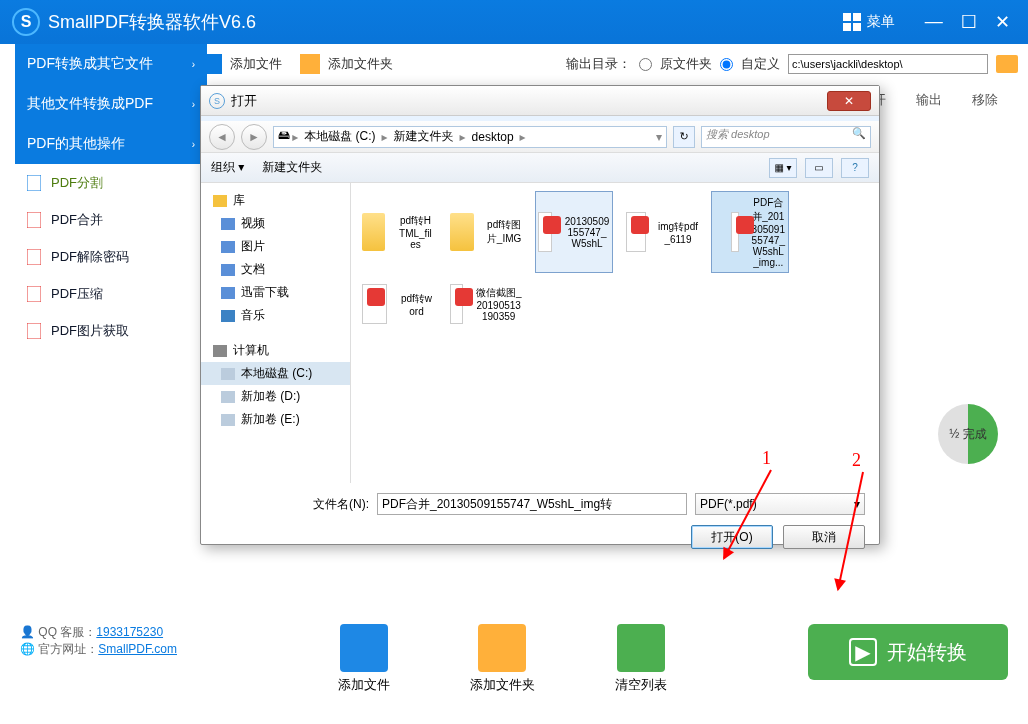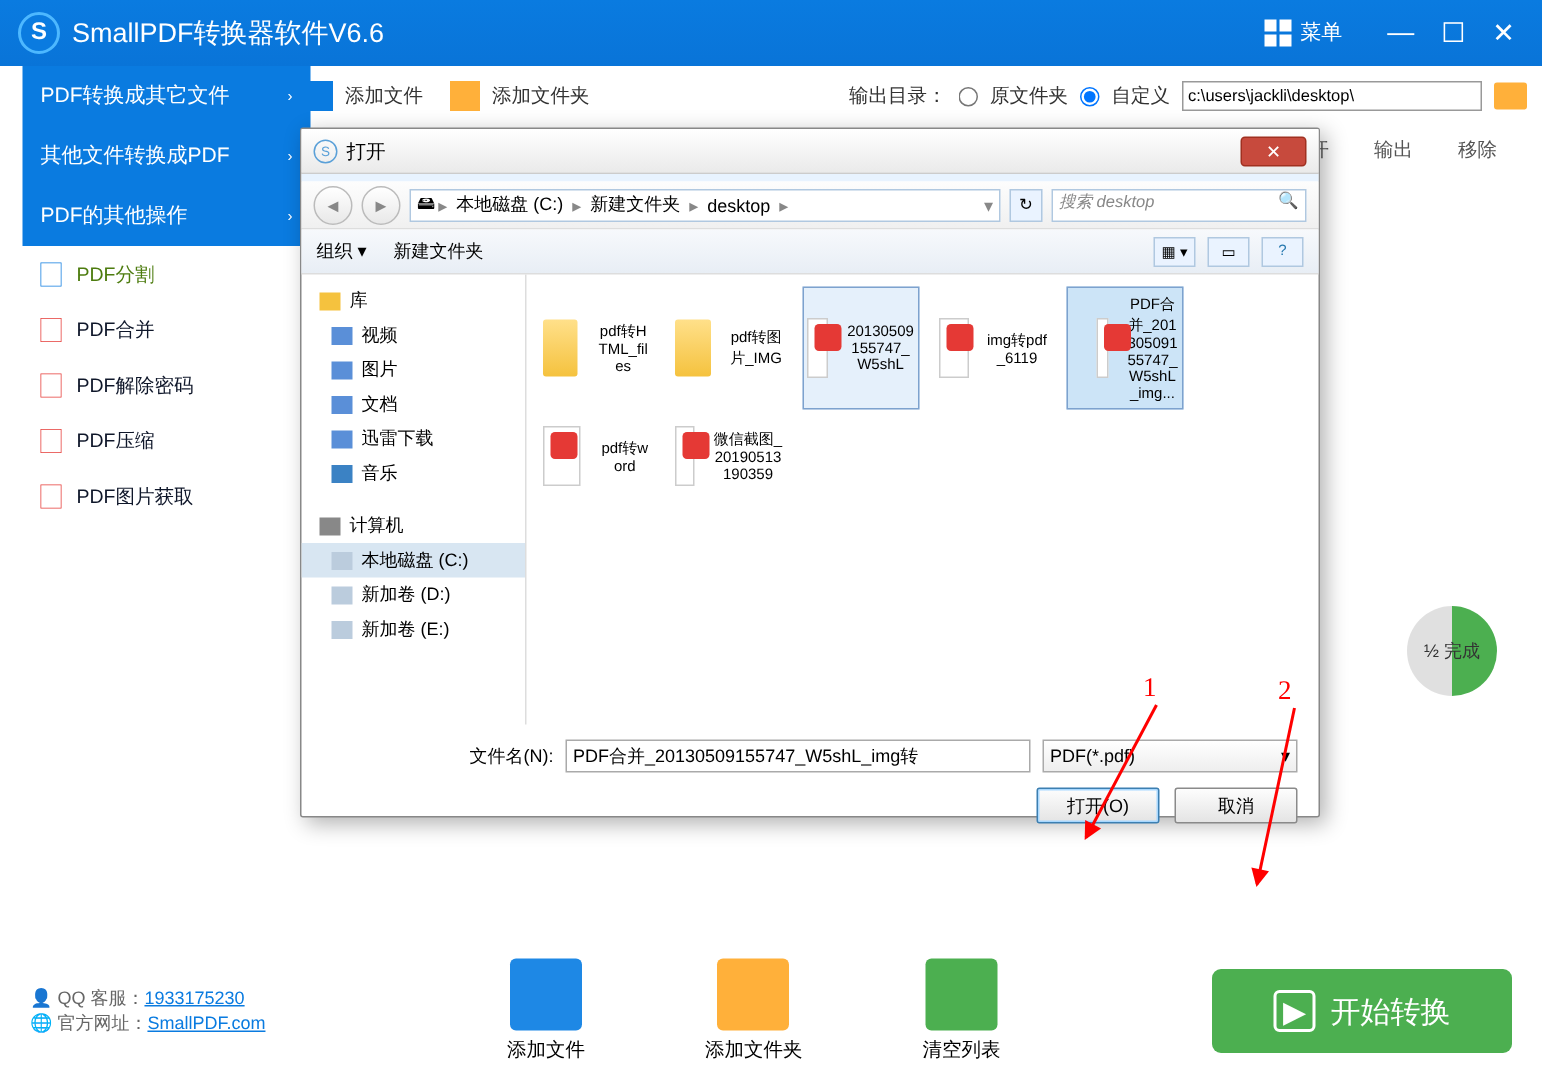--- a/index.html
+++ b/index.html
@@ -26,21 +26,21 @@
 .toolbar { height: 40px; display: flex; align-items: center; padding: 0 10px; gap: 8px; font-size: 13px; color: #333; }
 .tb-icon { width: 20px; height: 20px; background: #0a7be0; display: inline-block; }
 .tb-icon.orange { background: #ffb03a; }
 .outdir { margin-left: auto; display: flex; align-items: center; gap: 8px; }
 .outdir input[type=text] { width: 200px; height: 20px; border: 1px solid #999; font-size: 11px; padding: 0 3px; }
 .folder-icon { width: 22px; height: 18px; background: #ffb03a; border-radius: 2px; }
 .subbar { height: 32px; display: flex; align-items: center; gap: 30px; padding: 0 20px; font-size: 13px; color: #555; }
 .progress-circle { position: absolute; right: 30px; top: 360px; width: 60px; height: 60px; border-radius: 50%; background: conic-gradient(#4caf50 0 50%, #e0e0e0 0); display: flex; align-items: center; justify-content: center; font-size: 12px; color: #333; }
 
 
-.footer { position: absolute; left: 0; bottom: 0; right: 0; height: 100px; display: flex; align-items: center; }
+.footer { position: absolute; left: 0; bottom: 0; right: 0; height: 100px; display: flex; }
 .contacts { font-size: 12px; padding: 0 20px; color: #666; }
 .contacts a { color: #0a7be0; text-decoration: underline; }
 .foot-actions { flex: 1; display: flex; gap: 80px; justify-content: center; }
 .foot-act { display: flex; flex-direction: column; align-items: center; gap: 4px; font-size: 13px; }
 .fa-icon { width: 48px; height: 48px; border-radius: 4px; }
 .start-btn { margin-right: 20px; width: 200px; height: 56px; background: #4caf50; border-radius: 6px; color: #fff; display: flex; align-items: center; justify-content: center; gap: 10px; font-size: 20px; }
 .start-play { width: 28px; height: 28px; border: 2px solid #fff; border-radius: 4px; display: flex; align-items: center; justify-content: center; }
 
 
 .dialog { position: absolute; left: 200px; top: 85px; width: 680px; height: 460px; background: #fff; border: 1px solid #888; box-shadow: 4px 4px 14px rgba(0,0,0,.3); border-radius: 2px; }

